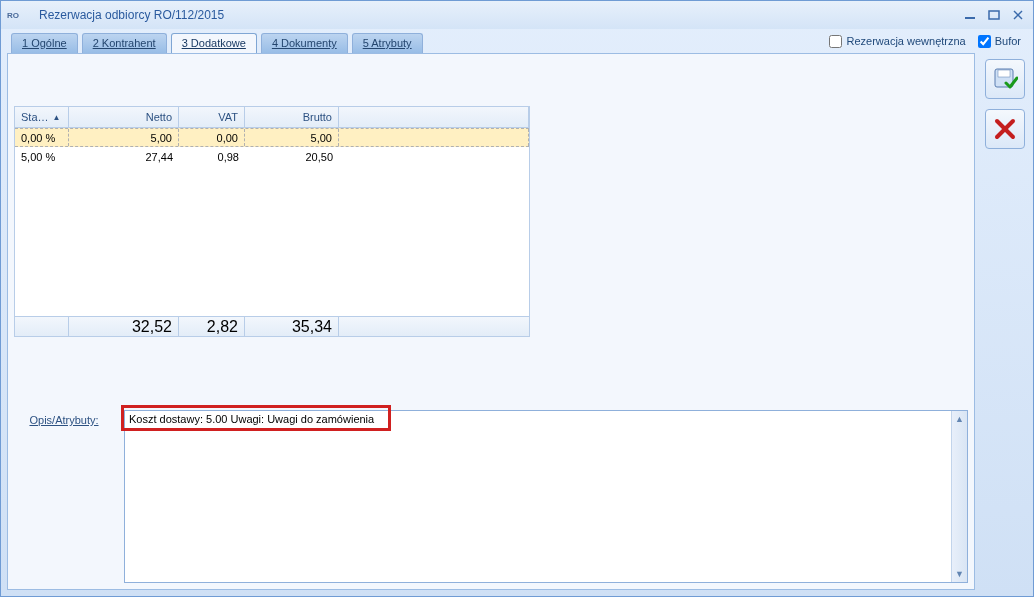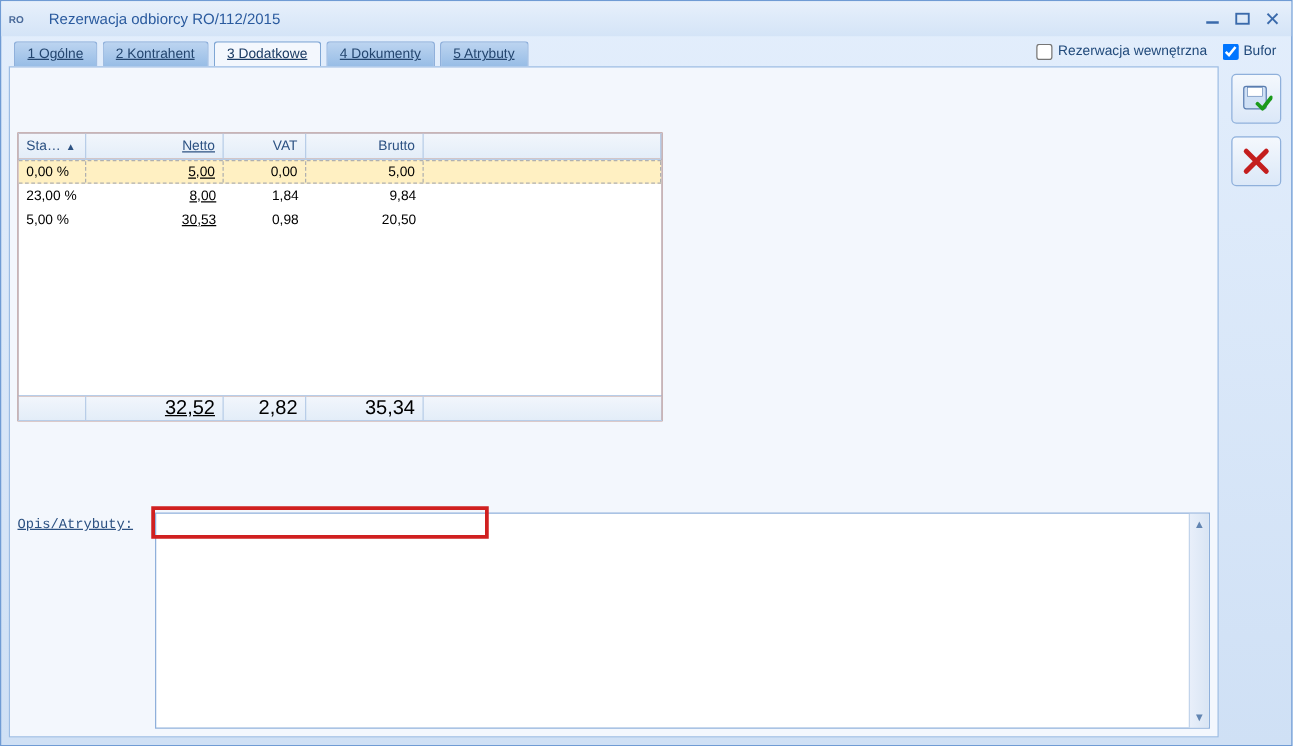--- a/index.html
+++ b/index.html
@@ -123,37 +123,37 @@
     align-items: center;
     justify-content: center;
     cursor: pointer;
   }
   .grid-wrap {
     position: absolute;
     left: 6px;
     top: 52px;
     width: 516px;
     border: 1px solid #b8cde8;
-    background: #c2410c;
+    background: #0f766e;
   }
   .grid-header {
     display: flex;
     background: linear-gradient(to bottom, #f2f6fc 0%, #e3edf8 100%);
     border-bottom: 1px solid #b8cde8;
   }
   .grid-header .col {
     border-right: 1px solid #b8cde8;
     padding: 4px 6px;
     color: #2c5182;
     font-size: 11px;
     display: flex;
     align-items: center;
   }
   .col-sta { width: 54px; }
-  .col-netto { width: 110px; justify-content: flex-end; text-decoration: underline; }
+  .col-netto { width: 110px; justify-content: flex-end; }
   .col-vat { width: 66px; justify-content: flex-end; }
   .col-brutto { width: 94px; justify-content: flex-end; }
   .col-blank { flex: 1; border-right: none; }
   .sort-ind {
     margin-left: 4px;
     font-size: 8px;
     color: #2c5182;
   }
   .grid-body {
     height: 188px;
@@ -196,23 +196,22 @@
     top: 356px;
     bottom: 6px;
     display: flex;
     gap: 6px;
   }
   .desc-label {
     width: 104px;
     color: #2c5182;
     text-decoration: underline;
     padding-top: 4px;
-    text-align: left;
+    text-align: center;
     padding-right: 4px;
-    font-family: Liberation Mono, monospace;
   }
   .desc-box {
     flex: 1;
     border: 1px solid #8fb0db;
     background: #fff;
     position: relative;
   }
   .desc-text {
     position: absolute;
     left: 4px;
@@ -311,46 +310,40 @@
       </div>
       <div class="grid-body" id="grid-body">
           <div class="row selected">
             <div class="cell col-sta">0,00  %</div>
             <div class="cell col-netto num">5,00</div>
             <div class="cell col-vat num">0,00</div>
             <div class="cell col-brutto num">5,00</div>
             <div class="cell col-blank"></div>
           </div>
           <div class="row">
-            <div class="cell col-sta">23,00  %</div>
-            <div class="cell col-netto num">8,00</div>
-            <div class="cell col-vat num">1,84</div>
-            <div class="cell col-brutto num">9,84</div>
-            <div class="cell col-blank"></div>
-          </div>
-          <div class="row">
             <div class="cell col-sta">5,00  %</div>
-            <div class="cell col-netto num">30,53</div>
+            <div class="cell col-netto num">27,44</div>
             <div class="cell col-vat num">0,98</div>
             <div class="cell col-brutto num">20,50</div>
             <div class="cell col-blank"></div>
           </div>
         </div>
       <div class="grid-footer">
         <div class="col col-sta first"></div>
         <div class="col col-netto">32,52</div>
         <div class="col col-vat">2,82</div>
         <div class="col col-brutto">35,34</div>
         <div class="col col-blank" style="border-right:none"></div>
       </div>
     </div>
 
     <div class="desc-row">
       <div class="desc-label">Opis/Atrybuty:</div>
       <div class="desc-box">
+        <div class="desc-text">Koszt dostawy: 5.00 Uwagi: Uwagi do zamówienia</div>
         <div class="desc-scroll">
           <div class="arrow">▲</div>
           <div class="arrow bottom">▼</div>
         </div>
       </div>
     </div>
 
     <div class="highlight-box" style="left:113px; top:351px; width:270px; height:26px;"></div>
 
   </div>

